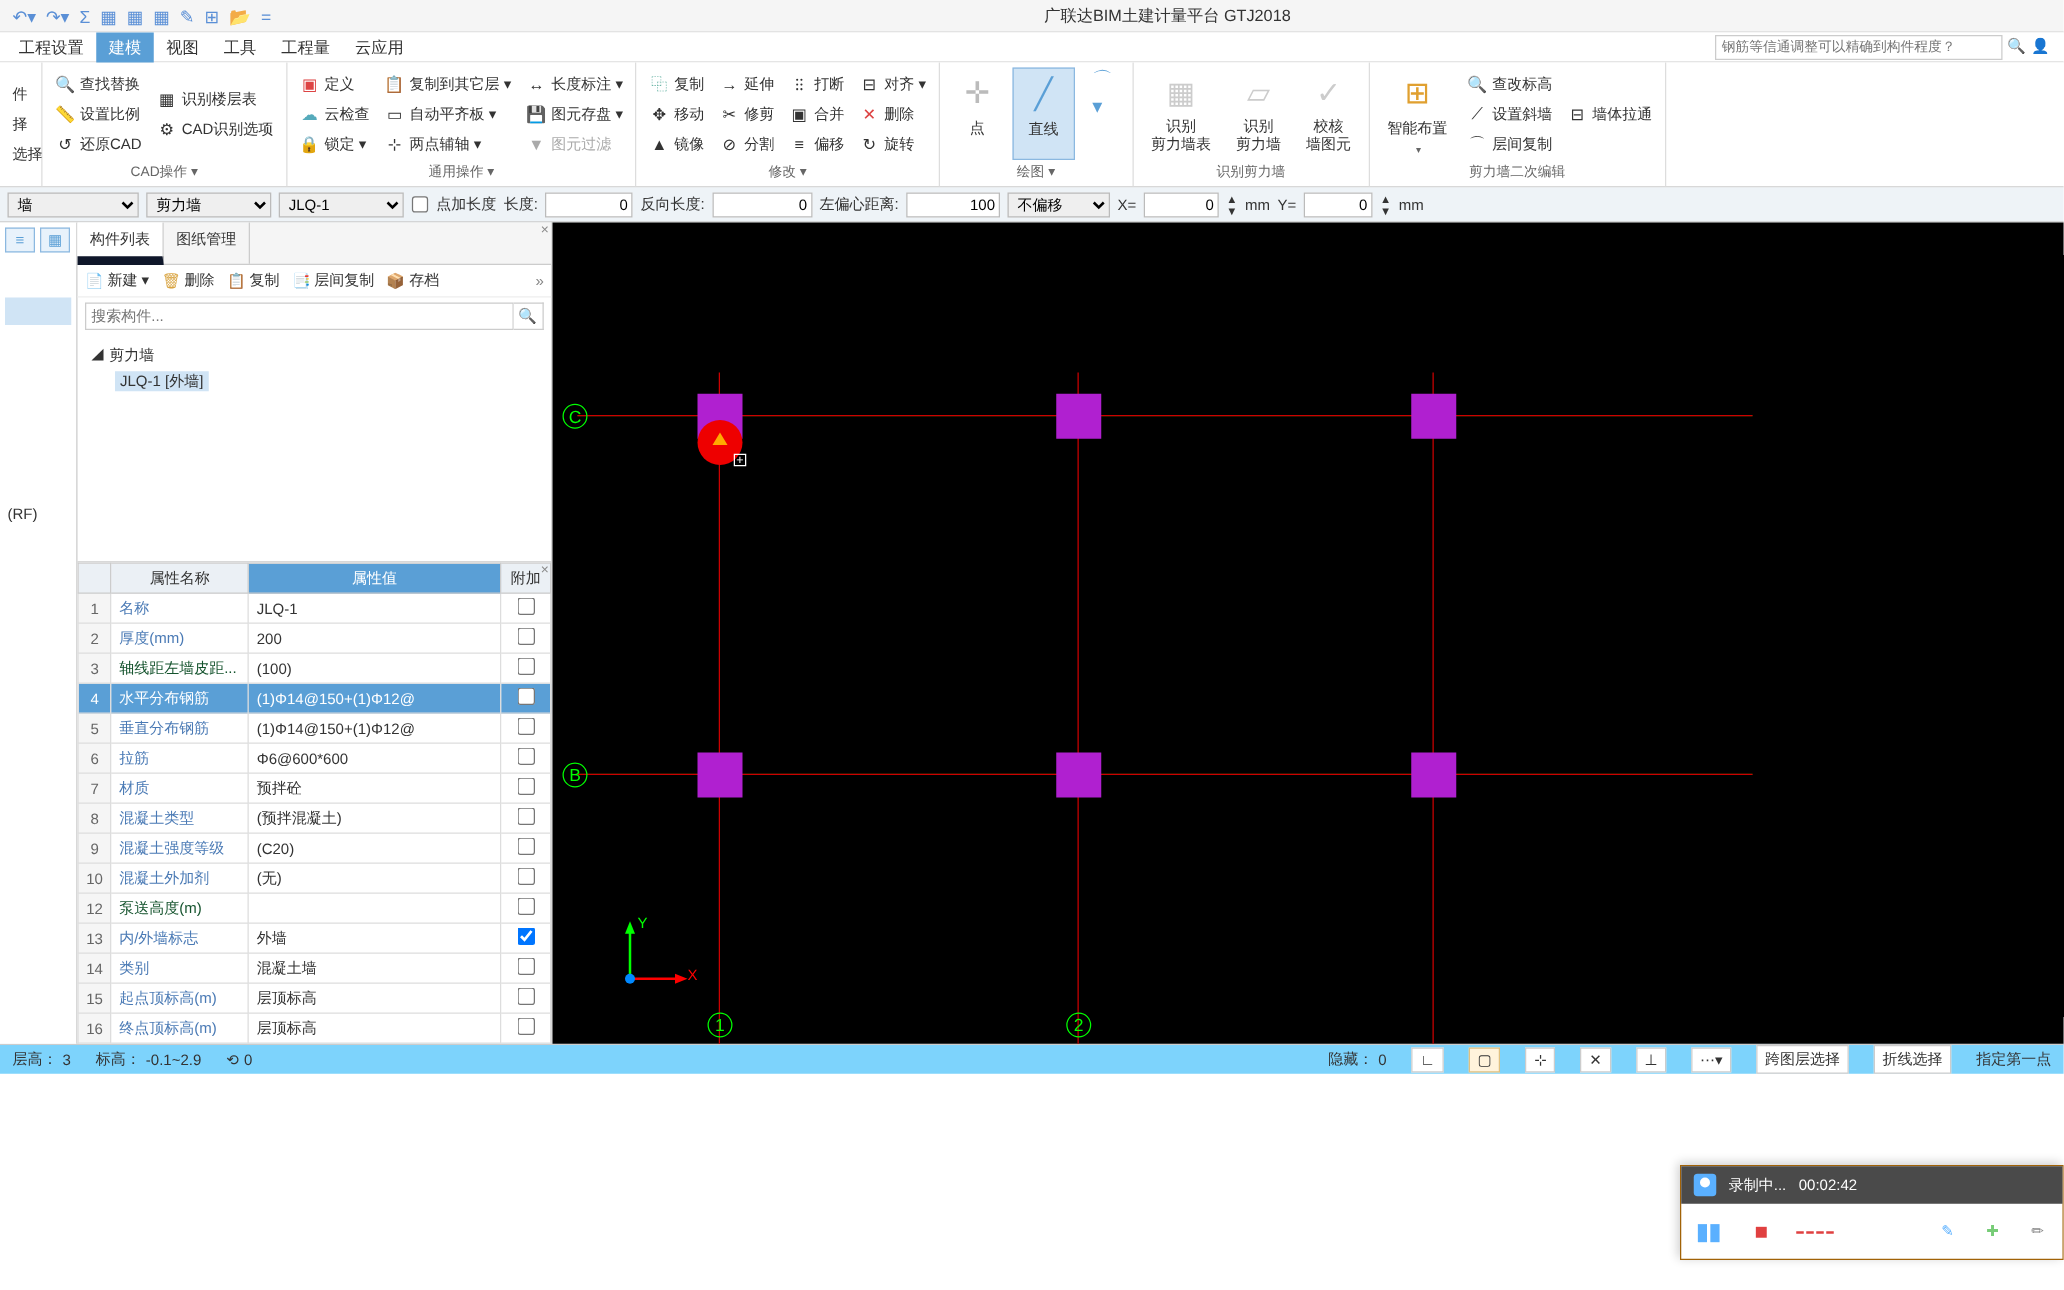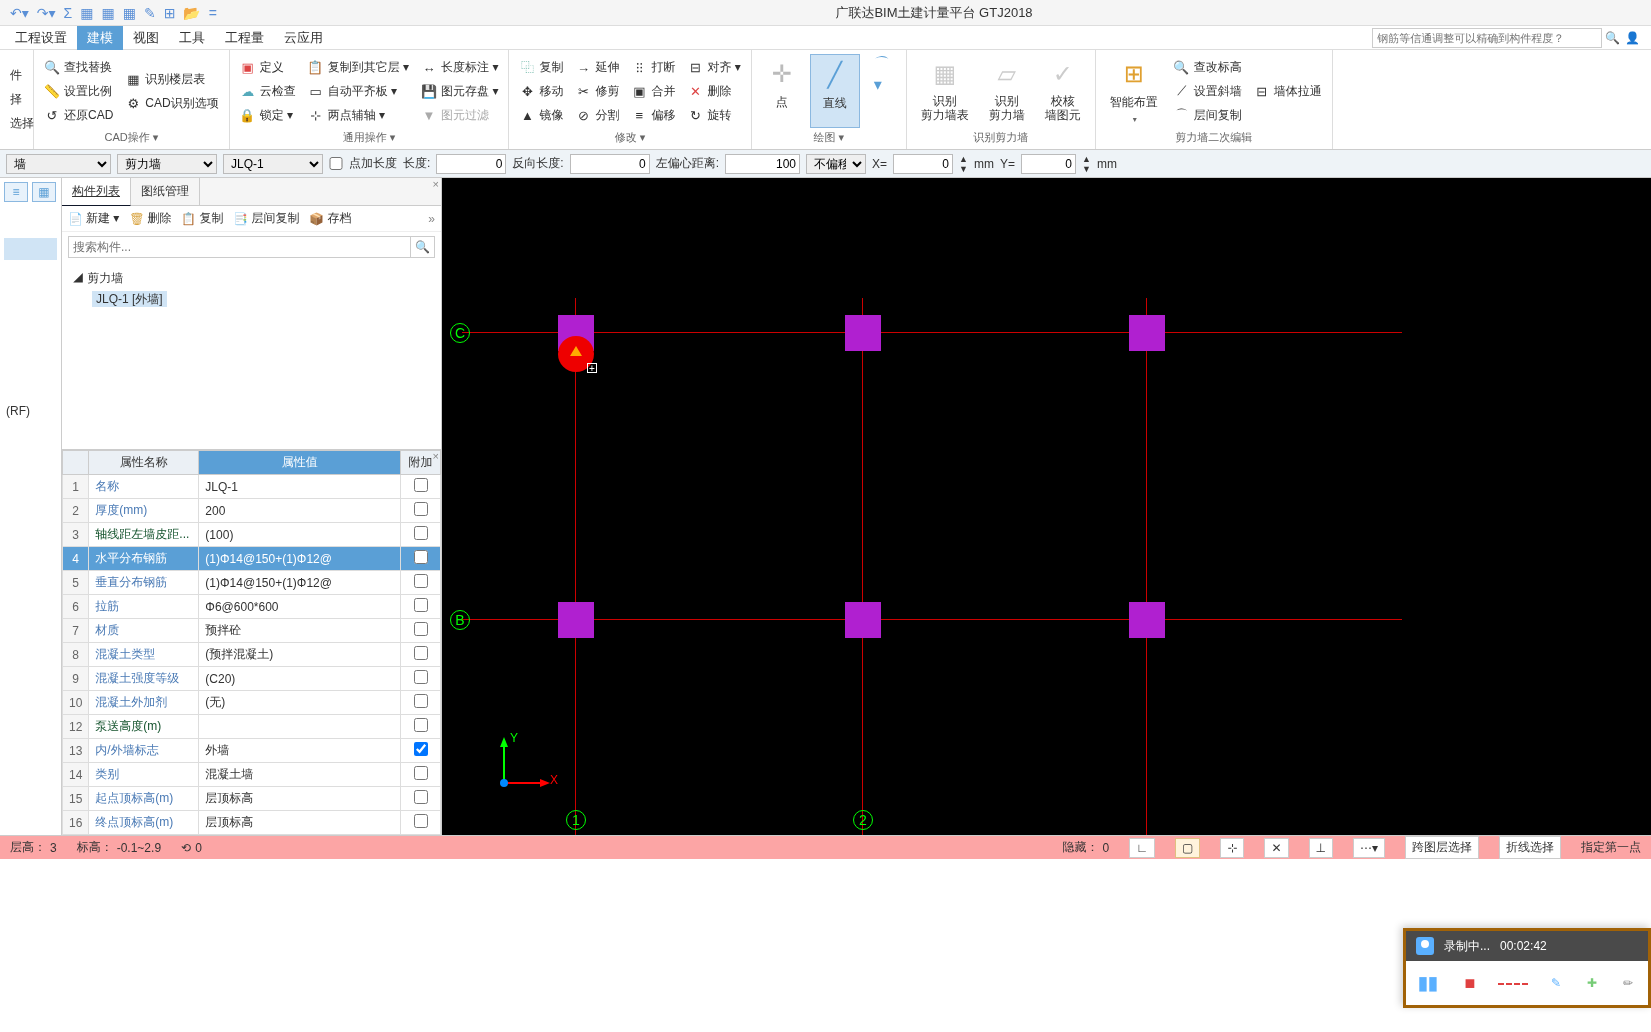--- a/index.html
+++ b/index.html
@@ -45,21 +45,21 @@
 .leftcol .lbtns { display: flex; gap: 4px; margin-bottom: 6px; }
 .leftcol .lbtn { width: 24px; height: 20px; border: 1px solid #8bb8e0; background: #e8f2fb; display: flex; align-items: center; justify-content: center; cursor: pointer; color: #5a9fd6; }
 .leftcol .tree-item { padding: 4px 2px; font-size: 12px; }
 .leftcol .tree-item.sel { background: #d0e4f5; }
 
 
 .comp-panel { width: 380px; border-right: 1px solid #ccc; display: flex; flex-direction: column; position: relative; }
 .panel-close { position: absolute; right: 2px; top: 0; font-size: 11px; color: #888; cursor: pointer; z-index: 5; }
 .tabs { display: flex; border-bottom: 1px solid #ccc; background: #f5f5f5; }
 .tab { padding: 5px 10px; cursor: pointer; font-size: 12px; border-right: 1px solid #ccc; }
-.tab.active { background: #fff; border-bottom: 1px solid #0f172a; margin-bottom: -1px; text-decoration: underline; }
+.tab.active { background: #fff; border-bottom: 7px solid #0f172a; margin-bottom: -1px; }
 .toolbar2 { display: flex; padding: 4px 6px; gap: 10px; border-bottom: 1px solid #eee; align-items: center; }
 .toolbar2 .tbtn { display: flex; align-items: center; gap: 3px; cursor: pointer; font-size: 12px; }
 .toolbar2 .ticon { color: #d9a441; }
 .search-row { padding: 4px 6px; display: flex; }
 .search-row input { flex: 1; border: 1px solid #ccc; height: 22px; padding: 0 4px; font-size: 12px; }
 .search-row .sbtn { width: 24px; border: 1px solid #ccc; border-left: none; background: #fff; display: flex; align-items: center; justify-content: center; color: #888; cursor: pointer; }
 .tree { padding: 6px 10px; flex: 1; overflow: auto; }
 .tree .tnode { padding: 2px 0; }
 .tree .tnode.sel span { background: #d0e4f5; padding: 1px 4px; }
 .tree .indent1 { padding-left: 20px; }
@@ -84,28 +84,28 @@
 .axis-line-h { position: absolute; height: 1px; background: #006600; }
 .axis-line-v { position: absolute; width: 1px; background: #cc0000; }
 .grid-line-h { position: absolute; height: 1px; background: #cc0000; }
 .column { position: absolute; width: 36px; height: 36px; background: #b020d0; }
 .cursor-point { position: absolute; width: 36px; height: 36px; background: #ee0000; border-radius: 50%; }
 .cursor-tri { position: absolute; width: 0; height: 0; border-left: 6px solid transparent; border-right: 6px solid transparent; border-bottom: 10px solid #ffaa00; }
 .cursor-plus { position: absolute; color: #fff; font-size: 10px; border: 1px solid #fff; width: 10px; height: 10px; display: flex; align-items: center; justify-content: center; }
 .coord-sys { position: absolute; left: 50px; bottom: 40px; }
 
 
-.statusbar { height: 24px; background: #fca5a5; border-top: 1px solid #ccc; display: flex; align-items: center; padding: 0 10px; gap: 20px; font-size: 12px; }
+.statusbar { height: 24px; background: #7dd3fc; border-top: 1px solid #ccc; display: flex; align-items: center; padding: 0 10px; gap: 20px; font-size: 12px; }
 .statusbar .sitem { display: flex; align-items: center; gap: 4px; }
 .statusbar .sbtn2 { padding: 2px 6px; border: 1px solid #ccc; background: #fff; cursor: pointer; }
 .statusbar .sbtn2.active { background: #fff3dc; border-color: #e0c080; }
 .statusbar .sep { flex: 1; }
 
 
-.recorder { position: absolute; right: 0; bottom: 24px; width: 248px; background: #fff; border: 3px solid #a16207; box-shadow: -2px -2px 8px rgba(0,0,0,.2); }
+.recorder { position: absolute; right: 0; bottom: 24px; width: 307px; background: #fff; border: 1px solid #a16207; box-shadow: -2px -2px 8px rgba(0,0,0,.2); }
 .rec-top { background: #4a4a4a; color: #fff; padding: 6px 10px; display: flex; align-items: center; gap: 10px; }
 .rec-top .rec-icon { width: 18px; height: 18px; background: #5ab0ff; border-radius: 3px; position: relative; }
 .rec-top .rec-icon::after { content: ''; position: absolute; width: 8px; height: 8px; background: #fff; border-radius: 50%; top: 3px; left: 5px; }
 .rec-body { display: flex; padding: 8px; gap: 14px; align-items: center; }
 .rec-btn { width: 28px; height: 28px; display: flex; align-items: center; justify-content: center; cursor: pointer; font-size: 18px; }
 .rec-pause { color: #5ab0ff; font-weight: bold; }
 .rec-stop { color: #e04040; }
 .rec-tools { display: flex; gap: 12px; margin-left: auto; }
 .rec-tool { width: 24px; height: 24px; cursor: pointer; display: flex; align-items: center; justify-content: center; }
 
@@ -362,21 +362,21 @@
   <select style="width:100px;"><option>剪力墙</option></select>
   <select style="width:100px;"><option>JLQ-1</option></select>
   <input type="checkbox" style="">
   <span>点加长度</span>
   <span>长度:</span>
   <input class="numbox" style="width: 70px;" value="0">
   <span>反向长度:</span>
   <input class="numbox" style="width: 80px;" value="0">
   <span>左偏心距离:</span>
   <input class="numbox" style="width: 75px;" value="100">
-  <select style="width:60px;"><option>不偏移</option></select>
+  <select style="width:82px;"><option>不偏移</option></select>
   <span>X=</span>
   <input class="numbox" style="width: 60px;" value="0">
   <span style="font-size:9px;">▲<br>▼</span>
   <span>mm</span>
   <span>Y=</span>
   <input class="numbox" style="width: 55px;" value="0">
   <span style="font-size:9px;">▲<br>▼</span>
   <span>mm</span>
 </div>
 

